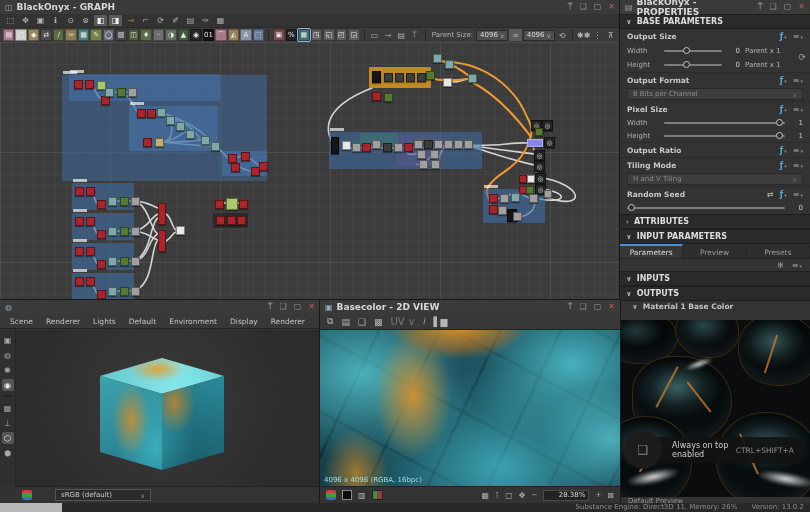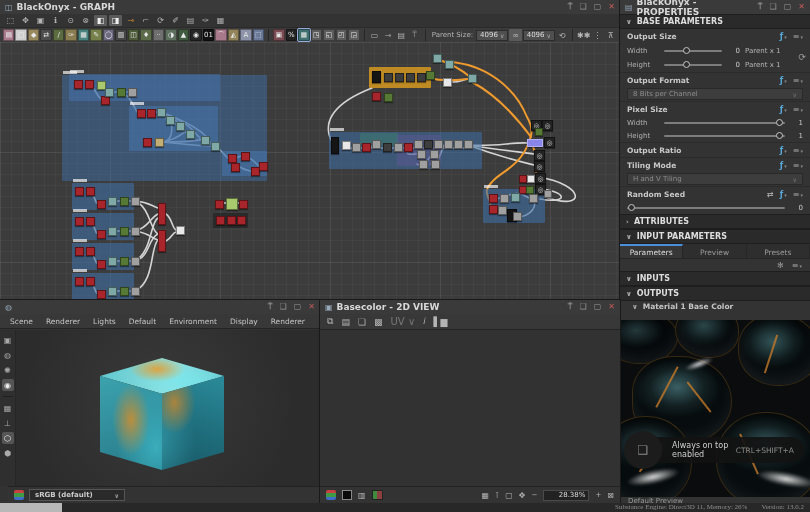--- a/index.html
+++ b/index.html
@@ -123,22 +123,22 @@
   .faceleft { clip-path:polygon(0 16%, 50% 32%, 50% 100%, 0 84%);
     background:
       radial-gradient(26px 50px at 25% 55%, rgba(220,140,35,.8), transparent 72%),
       radial-gradient(40px 60px at 45% 80%, rgba(60,180,195,.85), transparent),
       linear-gradient(160deg, #3fa9b4, #2e8795 60%, #226b78); }
   .faceright { clip-path:polygon(50% 32%, 100% 16%, 100% 84%, 50% 100%);
     background:
       radial-gradient(30px 44px at 60% 40%, rgba(215,135,35,.75), transparent 70%),
       radial-gradient(46px 60px at 40% 75%, rgba(55,165,180,.8), transparent),
       linear-gradient(200deg, #2e93a2, #1e6b7a 55%, #174f5c); }
-  .viewbar { position:absolute; left:8px; bottom:0; width:100%; height:17px; background:#333;
-    border-top:1px solid #222; display:flex; align-items:center; gap:5px; padding:0 6px;font-weight:bold; }
+  .viewbar { position:absolute; left:16px; bottom:0; width:100%; height:17px; background:#333;
+    border-top:1px solid #222; display:flex; align-items:center; gap:23px; padding:0 6px; }
   .csicon { width:10px; height:10px; border-radius:2px;
     background:linear-gradient(#c84040 33%, #3f9c45 33% 66%, #3f6cc8 66%); }
   .csdrop { width:96px; height:12px; background:#2a2a2a; border:1px solid #555;
     display:flex; align-items:center; padding:0 5px; font-size:7px; color:#ccc; }
   .csdrop i { margin-left:auto; font-style:normal; font-size:6px; color:#999; }
 
   
   #v2d { left:320px; top:300px; width:300px; height:203px; }
   .v2tools { height:16px; background:#383838; display:flex; align-items:center; gap:8px;
     padding:0 7px; font-size:9px; color:#b5b5b5; border-bottom:1px solid #242424; }
@@ -161,21 +161,21 @@
     font-size:8px; color:#b5b5b5; }
   .swatch { width:10px; height:10px; background:#0a0a0a; border:1px solid #888; }
   .chimg { width:11px; height:10px; background:linear-gradient(90deg,#3f8c3f 50%, #8c3f3f 50%);
     border:1px solid #222; }
   .zoombox { width:46px; height:11px; background:#222; border:1px solid #4a4a4a;
     font-size:7px; color:#ddd; display:flex; align-items:center; justify-content:flex-end;
     padding:0 3px; }
 
   
   #statusbar { position:absolute; left:0; top:503px; width:810px; height:9px; background:#282828;
-    display:flex; align-items:flex-start;font-family:Liberation Serif, serif; }
+    display:flex; align-items:flex-start; }
   #statusbar .lightbox { width:62px; height:9px; background:#b8b8b8; }
   #statusbar .stext { margin-left:auto; display:flex; gap:14px; padding-right:6px;
     font-size:7px; color:#8d8d8d; line-height:9px; }
 </style>
 </head>
 <body>
 
 <div class="panel" id="graph">
   <div class="titlebar">
     <span class="ticon">◫</span>
@@ -664,20 +664,23 @@
   </div>
   <div class="v2tools" id="v2tools">
       <div>⧉</div>
       <div>▤</div>
       <div>❏</div>
       <div>▩</div>
       <div class="uvdrop">UV ∨</div>
       <div>𝑖</div>
       <div>▌▆</div>
     </div>
+  <div id="v2dcanvas">
+    <span class="dim-overlay">4096 x 4096 (RGBA, 16bpc)</span>
+  </div>
   <div class="v2bar">
     <span class="csicon"></span>
     <span class="swatch"></span>
     <span>▥</span>
     <span class="chimg"></span>
     <span style="margin-left:auto">▦</span>
     <span>⊺</span>
     <span>▢</span>
     <span>✥</span>
     <span style="font-size:7px">−</span>

